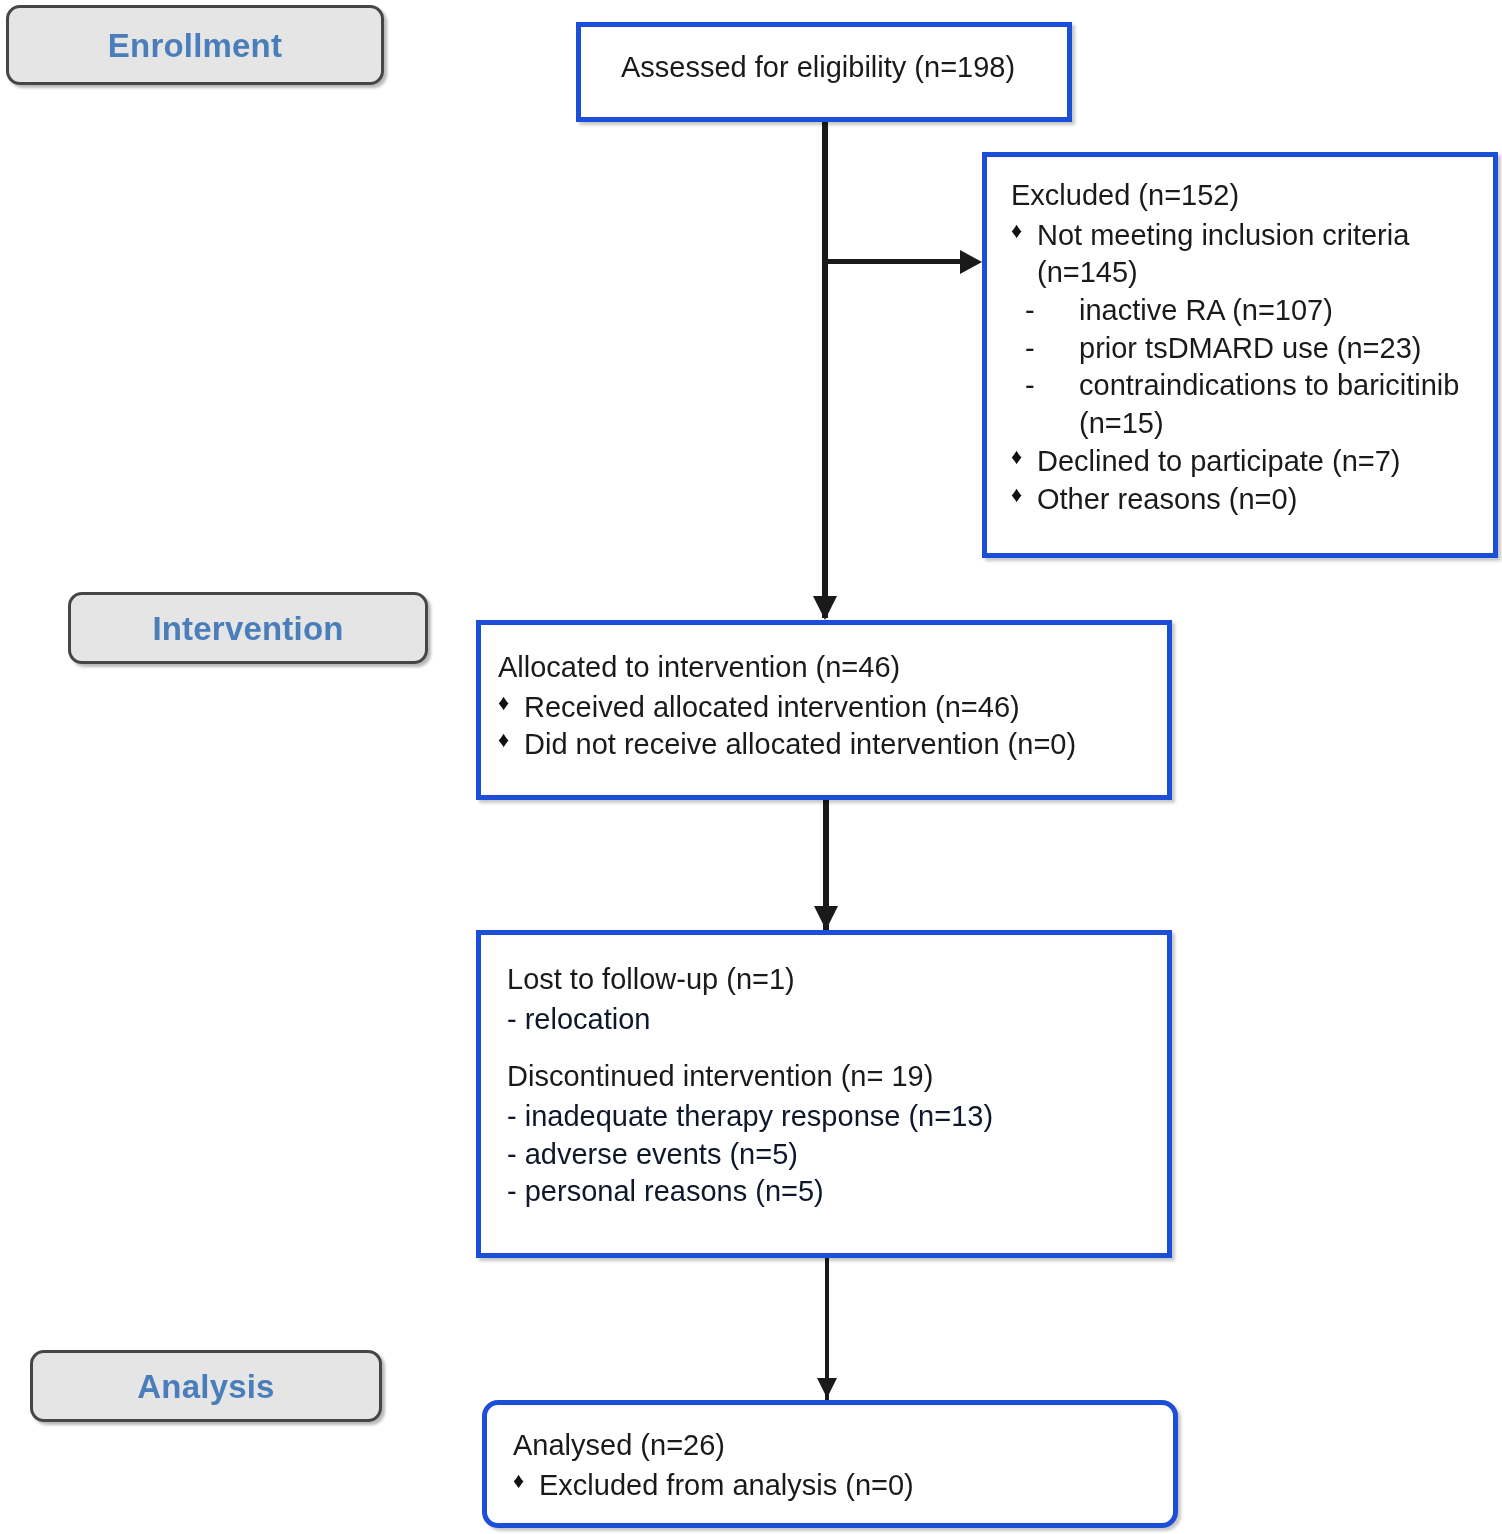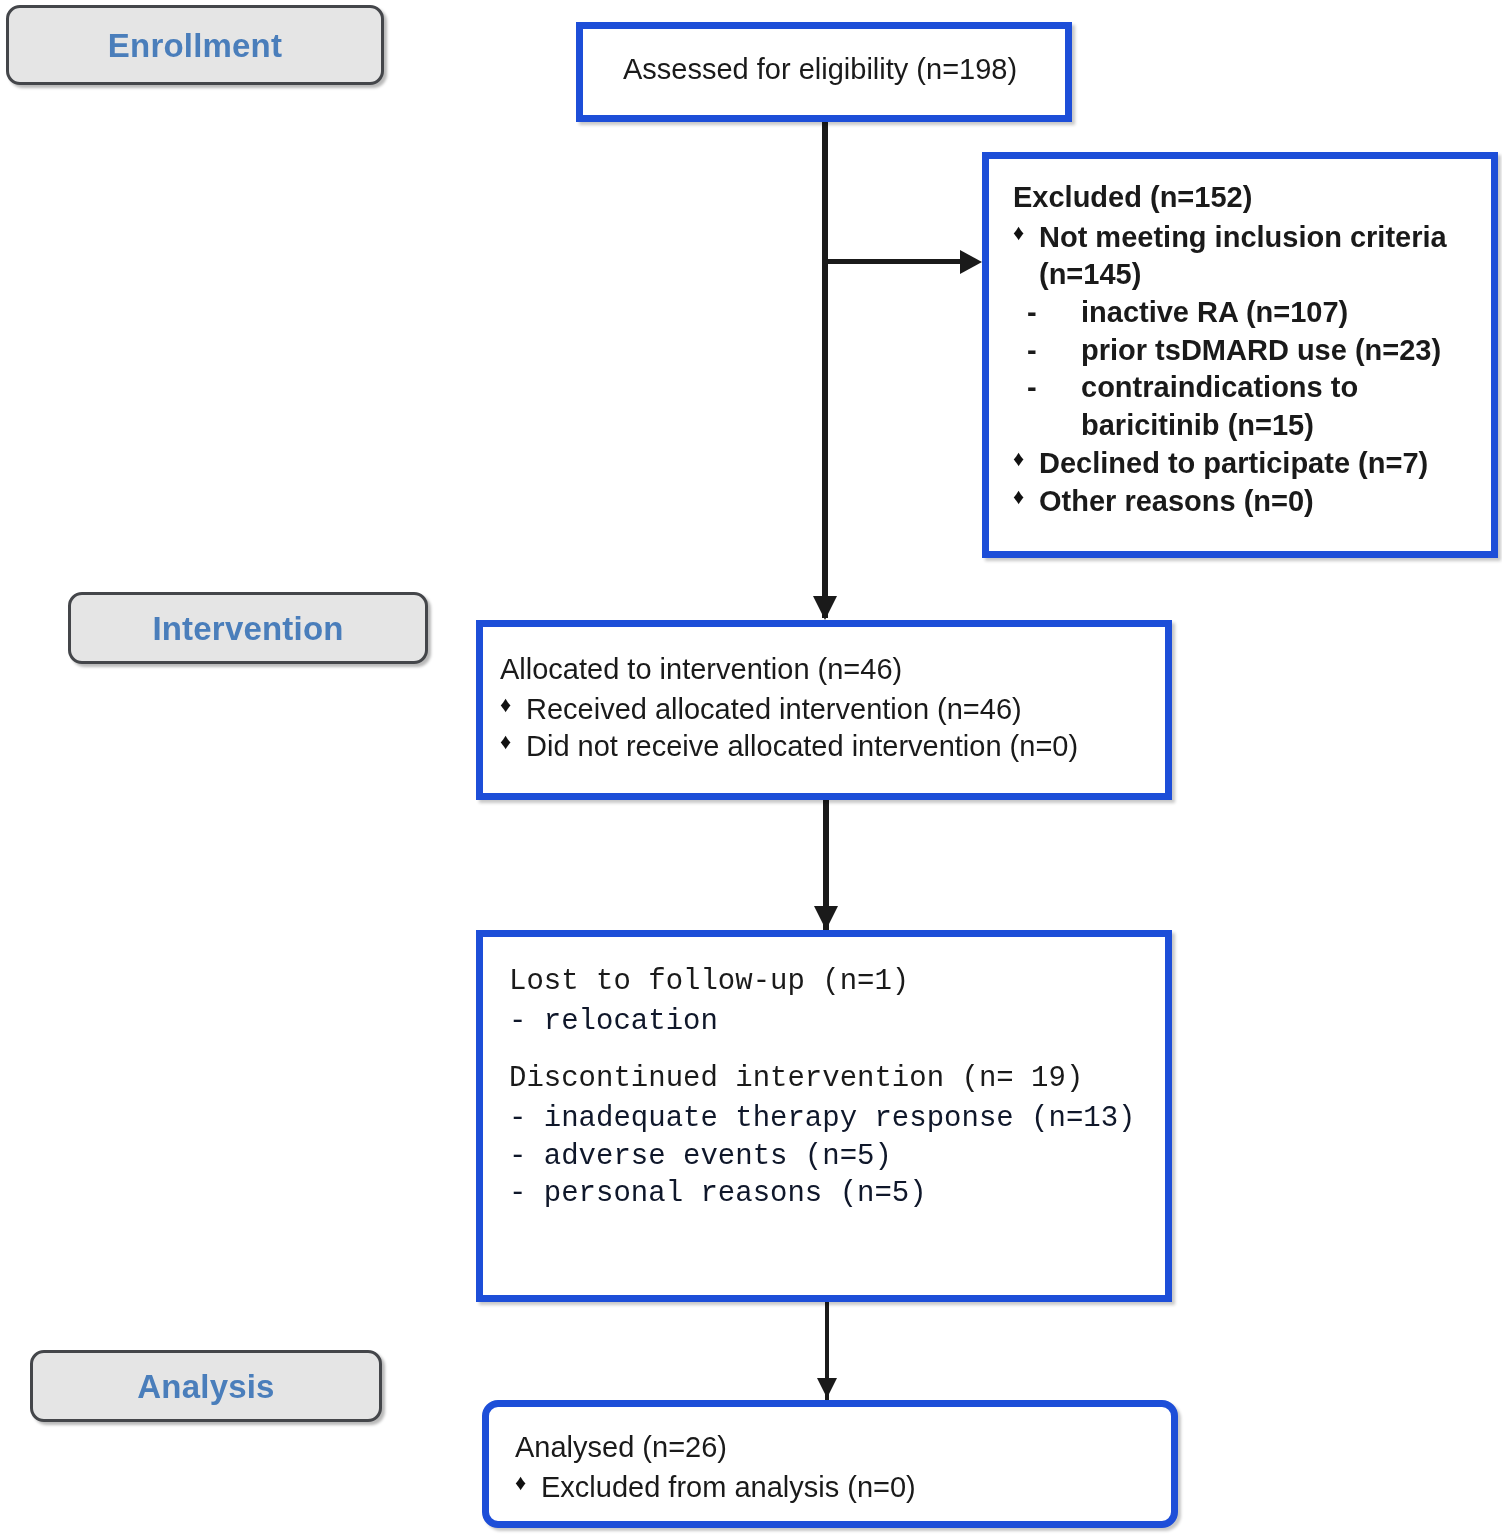--- a/index.html
+++ b/index.html
@@ -34,21 +34,21 @@
     font-size: 33px;
     letter-spacing: 0.2px;
     line-height: 1;
   }
 
   
   .flow-box {
     position: absolute;
     box-sizing: border-box;
     background: #ffffff;
-    border: 7px solid #1d4ed8;
+    border: 5px solid #1d4ed8;
     box-shadow: 3px 3px 3px rgba(0,0,0,0.22);
   }
   .box-inner {
     padding: 14px 18px 10px 22px;
   }
   .line {
     font-size: 29px;
     line-height: 1.30;
     color: #1a1a1a;
     white-space: pre-wrap;
@@ -151,21 +151,21 @@
   <div class="vline" style="left:825px; top:1258px; width:4px; height:142px;"></div>
   <div class="arrow-down small" style="left:817px; top:1378px;"></div>
 
   <div class="flow-box" style="left:576px; top:22px; width:496px; height:100px;">
     <div class="box-inner" style="padding:22px 18px 10px 40px;">
       <div class="line head">Assessed for eligibility (n=198)</div>
     </div>
   </div>
 
   <div class="flow-box" style="left:982px; top:152px; width:516px; height:406px;">
-    <div class="box-inner" style="padding:20px 29px 10px 24px;font-weight:bold;">
+    <div class="box-inner" style="padding:20px 29px 10px 24px;">
       <div class="line head">Excluded (n=152)</div>
 
       <div class="bullet-row">
         <span class="bullet">♦</span>
         <span class="btext">Not meeting inclusion criteria (n=145)</span>
       </div>
 
       <div class="dash-row">
         <span class="dash">-</span>
         <span class="dtext">inactive RA (n=107)</span>
@@ -202,21 +202,21 @@
         <span class="btext">Received allocated intervention (n=46)</span>
       </div>
 
       <div class="bullet-row">
         <span class="bullet">♦</span>
         <span class="btext">Did not receive allocated intervention (n=0)</span>
       </div>
     </div>
   </div>
 
-  <div class="flow-box" style="left:476px; top:930px; width:696px; height:372px;font-family:Liberation Mono, monospace;">
+  <div class="flow-box" style="left:476px; top:930px; width:696px; height:328px;">
     <div class="box-inner" style="padding:26px 14px 10px 26px;">
       <div class="line head">Lost to follow-up (n=1)</div>
       <div class="plain">- relocation</div>
 
       <div class="line head gap">Discontinued intervention (n= 19)</div>
       <div class="plain">- inadequate therapy response (n=13)</div>
       <div class="plain">- adverse events (n=5)</div>
       <div class="plain">- personal reasons (n=5)</div>
     </div>
   </div>

